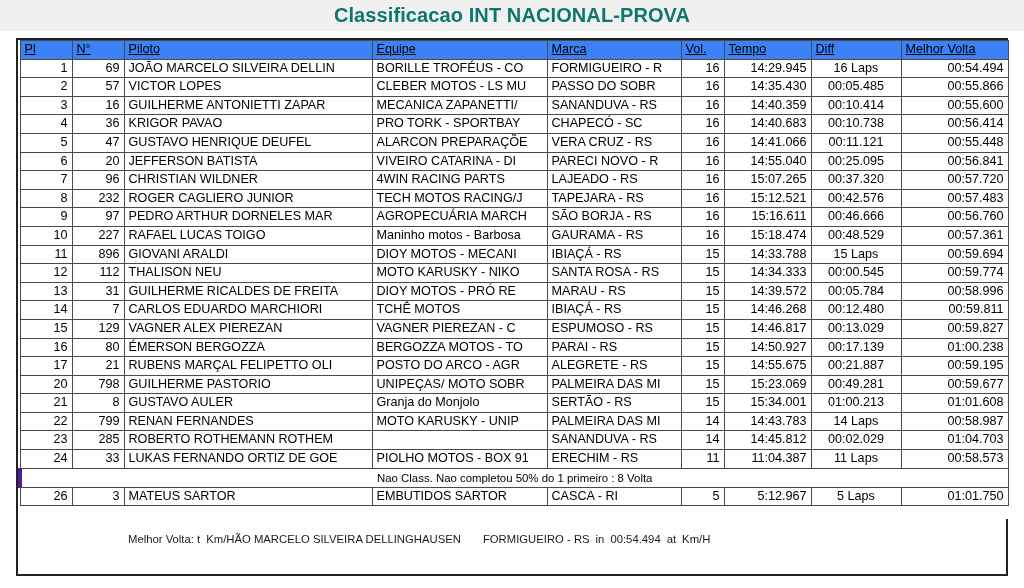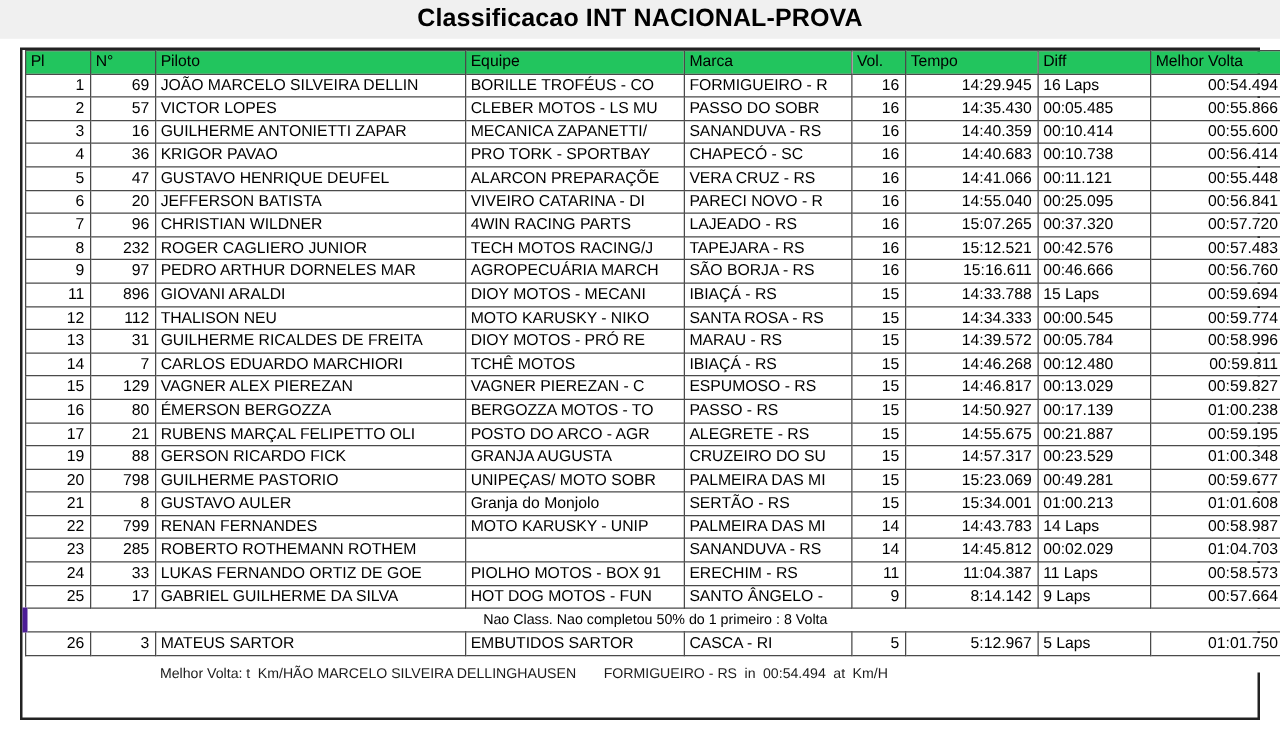--- a/index.html
+++ b/index.html
@@ -34,21 +34,21 @@
   .title-text {
     position: absolute;
     left: 0;
     top: 0;
     width: 1024px;
     text-align: center;
     font-size: 20px;
     font-weight: bold;
     line-height: 31px;
     letter-spacing: 0.1px;
-    color: #000000;
+    color: #0f766e;
     white-space: nowrap;
   }
 
   
   .table-frame {
     position: absolute;
     left: 16px;
     top: 38px;
     width: 992px;
     height: 538px;
@@ -71,37 +71,38 @@
     line-height: 17.6px;
     overflow: hidden;
     white-space: nowrap;
     box-sizing: border-box;
     font-weight: normal;
     vertical-align: middle;
   }
 
   
   thead td {
-    background: #22c55e;
+    background: #3b82f6;
     text-align: left;
     font-size: 12.6px;
     height: 19px;
     line-height: 19px;
     border-top: none;
+    text-decoration: underline;
   }
 
   
   .c-pl   { width: 52px;  text-align: right; }
   .c-num  { width: 52px;  text-align: right; }
   .c-pil  { width: 248px; text-align: left; }
   .c-equ  { width: 175px; text-align: left; }
   .c-mar  { width: 134px; text-align: left; }
   .c-vol  { width: 43px;  text-align: right; }
-  .c-tem  { width: 106px;  text-align: right; }
-  .c-dif  { width: 90px;  text-align: left; }
+  .c-tem  { width: 87px;  text-align: right; }
+  .c-dif  { width: 90px;  text-align: center; }
   .c-mel  { width: 107px; text-align: right; }
 
   thead .c-pl, thead .c-num, thead .c-vol,
   thead .c-tem, thead .c-dif, thead .c-mel { text-align: left; }
 
   tbody tr.data-row td { background: #ffffff; }
 
   td.bestlap { font-weight: bold; }
 
   
@@ -272,20 +273,31 @@
             <td class="c-num">97</td>
             <td class="c-pil">PEDRO ARTHUR DORNELES MAR</td>
             <td class="c-equ">AGROPECUÁRIA MARCH</td>
             <td class="c-mar">SÃO BORJA - RS</td>
             <td class="c-vol">16</td>
             <td class="c-tem">15:16.611</td>
             <td class="c-dif">00:46.666</td>
             <td class="c-mel">00:56.760</td>
           </tr>
           <tr class="data-row">
+            <td class="c-pl">10</td>
+            <td class="c-num">227</td>
+            <td class="c-pil">RAFAEL LUCAS TOIGO</td>
+            <td class="c-equ">Maninho motos -  Barbosa</td>
+            <td class="c-mar">GAURAMA - RS</td>
+            <td class="c-vol">16</td>
+            <td class="c-tem">15:18.474</td>
+            <td class="c-dif">00:48.529</td>
+            <td class="c-mel">00:57.361</td>
+          </tr>
+          <tr class="data-row">
             <td class="c-pl">11</td>
             <td class="c-num">896</td>
             <td class="c-pil">GIOVANI ARALDI</td>
             <td class="c-equ">DIOY MOTOS -  MECANI</td>
             <td class="c-mar">IBIAÇÁ - RS</td>
             <td class="c-vol">15</td>
             <td class="c-tem">14:33.788</td>
             <td class="c-dif">15 Laps</td>
             <td class="c-mel">00:59.694</td>
           </tr>
@@ -331,47 +343,36 @@
             <td class="c-vol">15</td>
             <td class="c-tem">14:46.817</td>
             <td class="c-dif">00:13.029</td>
             <td class="c-mel">00:59.827</td>
           </tr>
           <tr class="data-row">
             <td class="c-pl">16</td>
             <td class="c-num">80</td>
             <td class="c-pil">ÉMERSON BERGOZZA</td>
             <td class="c-equ">BERGOZZA MOTOS -  TO</td>
-            <td class="c-mar">PASSO - RS</td>
+            <td class="c-mar">PARAI - RS</td>
             <td class="c-vol">15</td>
             <td class="c-tem">14:50.927</td>
             <td class="c-dif">00:17.139</td>
             <td class="c-mel">01:00.238</td>
           </tr>
           <tr class="data-row">
             <td class="c-pl">17</td>
             <td class="c-num">21</td>
             <td class="c-pil">RUBENS MARÇAL FELIPETTO OLI</td>
             <td class="c-equ">POSTO DO ARCO -  AGR</td>
             <td class="c-mar">ALEGRETE - RS</td>
             <td class="c-vol">15</td>
             <td class="c-tem">14:55.675</td>
             <td class="c-dif">00:21.887</td>
             <td class="c-mel">00:59.195</td>
-          </tr>
-          <tr class="data-row">
-            <td class="c-pl">19</td>
-            <td class="c-num">88</td>
-            <td class="c-pil">GERSON RICARDO FICK</td>
-            <td class="c-equ">GRANJA AUGUSTA</td>
-            <td class="c-mar">CRUZEIRO DO SU</td>
-            <td class="c-vol">15</td>
-            <td class="c-tem">14:57.317</td>
-            <td class="c-dif">00:23.529</td>
-            <td class="c-mel">01:00.348</td>
           </tr>
           <tr class="data-row">
             <td class="c-pl">20</td>
             <td class="c-num">798</td>
             <td class="c-pil">GUILHERME PASTORIO</td>
             <td class="c-equ">UNIPEÇAS/ MOTO SOBR</td>
             <td class="c-mar">PALMEIRA DAS MI</td>
             <td class="c-vol">15</td>
             <td class="c-tem">15:23.069</td>
             <td class="c-dif">00:49.281</td>
@@ -414,31 +415,20 @@
             <td class="c-pl">24</td>
             <td class="c-num">33</td>
             <td class="c-pil">LUKAS FERNANDO ORTIZ DE GOE</td>
             <td class="c-equ">PIOLHO MOTOS - BOX 91</td>
             <td class="c-mar">ERECHIM - RS</td>
             <td class="c-vol">11</td>
             <td class="c-tem">11:04.387</td>
             <td class="c-dif">11 Laps</td>
             <td class="c-mel">00:58.573</td>
           </tr>
-          <tr class="data-row">
-            <td class="c-pl">25</td>
-            <td class="c-num">17</td>
-            <td class="c-pil">GABRIEL GUILHERME DA SILVA</td>
-            <td class="c-equ">HOT DOG MOTOS -  FUN</td>
-            <td class="c-mar">SANTO ÂNGELO - </td>
-            <td class="c-vol">9</td>
-            <td class="c-tem">8:14.142</td>
-            <td class="c-dif">9 Laps</td>
-            <td class="c-mel">00:57.664</td>
-          </tr>
           <tr class="notice-row">
             <td class="notice-cell" colspan="9">Nao Class. Nao completou  50% do 1 primeiro : 8 Volta</td>
           </tr>
           <tr class="data-row">
             <td class="c-pl">26</td>
             <td class="c-num">3</td>
             <td class="c-pil">MATEUS SARTOR</td>
             <td class="c-equ">EMBUTIDOS SARTOR</td>
             <td class="c-mar">CASCA - RI</td>
             <td class="c-vol">5</td>

